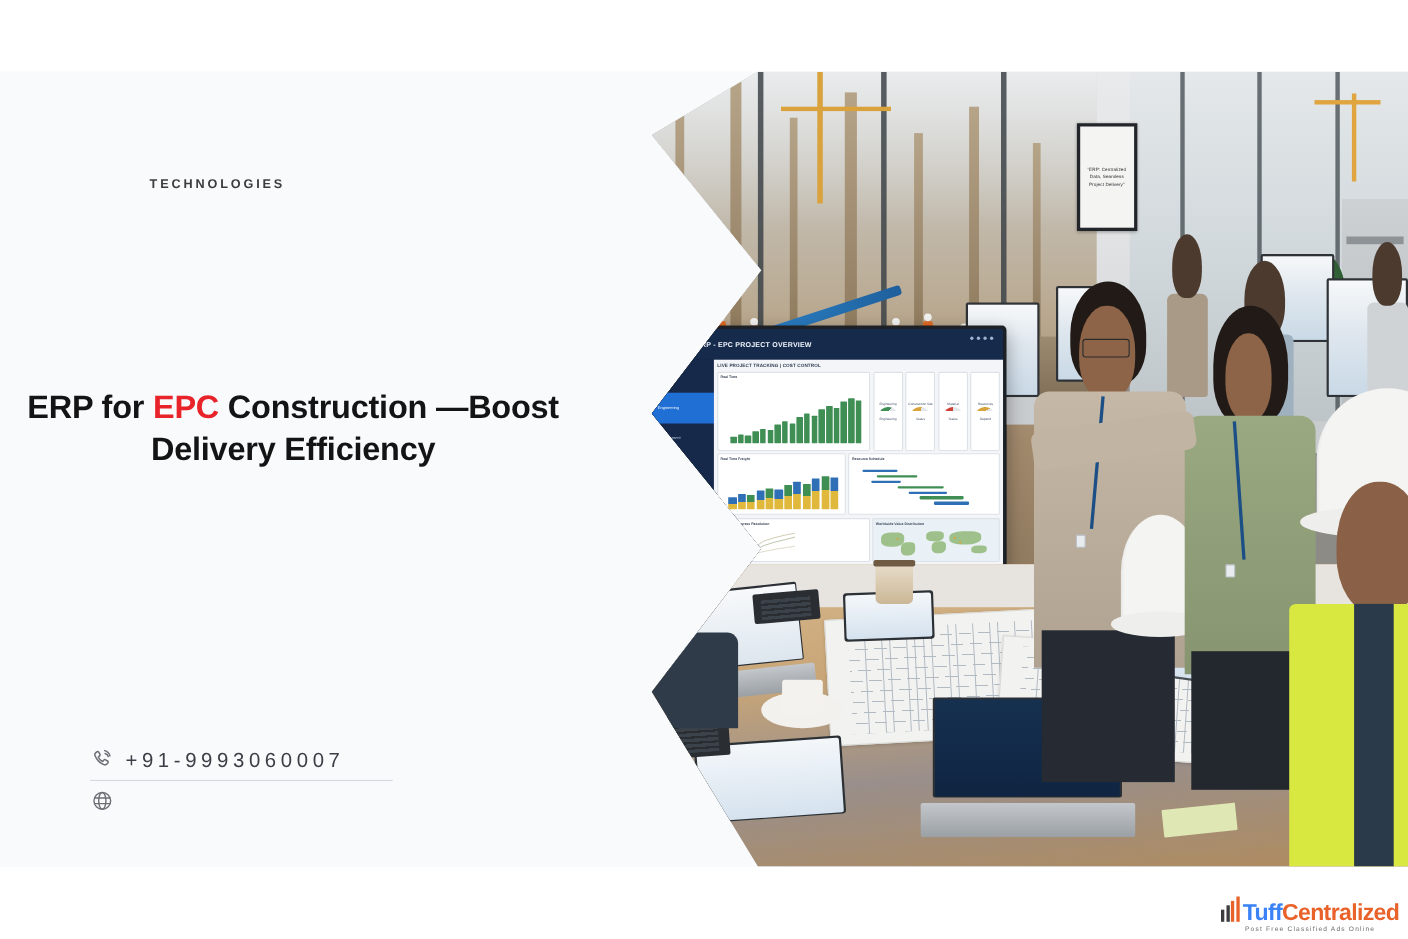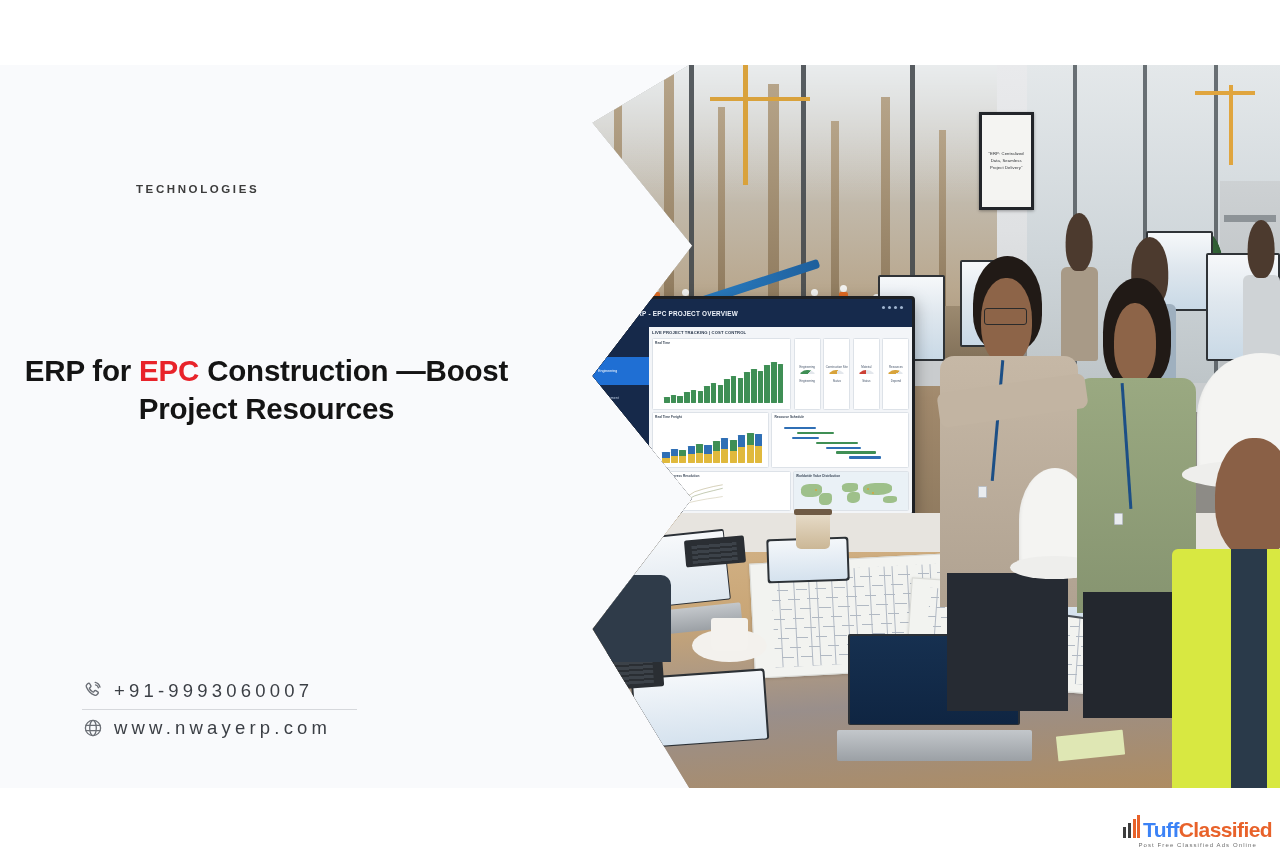--- a/index.html
+++ b/index.html
@@ -17,21 +17,21 @@
   
   .logo { position:absolute; left:82px; top:126px; width:260px; height:62px; }
   .logo-row { display:flex; align-items:flex-start; }
   .logo-n { width:52px; height:48px; position:relative; flex:0 0 auto; }
   .logo-n svg { display:block; }
   .logo-word {
     font-size:43px; font-weight:bold; letter-spacing:-1px; color:#231f20;
     line-height:44px; margin-left:-3px; font-family:"Liberation Sans", sans-serif;
   }
   .logo-sub {
-    position:absolute; left:54px; top:57px; font-size:11.5px; letter-spacing:2.6px;
+    position:absolute; left:54px; top:36px; font-size:11.5px; letter-spacing:2.6px;
     color:#3c3c3c; font-weight:bold; font-family:"Liberation Sans", sans-serif;
   }
 
   
   .headline {
     position:absolute; left:24px; top:352px; width:485px;
     text-align:center; font-size:29.5px; font-weight:bold; line-height:38px;
     color:#141414; letter-spacing:-0.2px;
   }
   .headline .accent { color:#e8232a; }
@@ -262,21 +262,21 @@
 <div class="canvas">
 
   <div class="panel"></div>
 
   <div class="logo">
     <div class="logo-sub">TECHNOLOGIES</div>
   </div>
 
   <div class="headline">
     <span>ERP for </span><span class="accent">EPC</span><span> Construction —Boost</span>
-    <span>Project Resources</span>
+    <span>Delivery Efficiency</span>
   </div>
 
   <div class="contact">
     <div class="contact-row">
       <span class="contact-ico">
         <svg width="22" height="22" viewBox="0 0 24 24" fill="none" stroke="currentColor" stroke-width="1.5">
           <path d="M6.5 3.8c.6-.5 1.5-.4 1.9.3l1.2 2c.3.6.2 1.3-.3 1.7l-.9.7c-.3.2-.4.6-.2.9.8 1.6 2.1 2.9 3.7 3.7.3.2.7.1.9-.2l.7-.9c.4-.5 1.1-.6 1.7-.3l2 1.2c.7.4.8 1.3.3 1.9l-1 1.1c-.7.8-1.9 1-2.9.6-2-.8-3.8-2-5.3-3.5-1.5-1.5-2.7-3.3-3.5-5.3-.4-1-.2-2.2.6-2.9z"></path>
           <path d="M14.8 5.4a4.4 4.4 0 0 1 3.1 3.1" stroke-linecap="round"></path>
           <path d="M14.4 2.6a7.2 7.2 0 0 1 5.2 5.2" stroke-linecap="round"></path>
         </svg>
@@ -285,21 +285,20 @@
     </div>
     <div class="contact-div"></div>
     <div class="contact-row">
       <span class="contact-ico">
         <svg width="22" height="22" viewBox="0 0 24 24" fill="none" stroke="currentColor" stroke-width="1.4">
           <circle cx="12" cy="12" r="8.3"></circle>
           <ellipse cx="12" cy="12" rx="3.6" ry="8.3"></ellipse>
           <path d="M3.9 9.2h16.2M3.9 14.8h16.2"></path>
         </svg>
       </span>
-      <span class="contact-txt">www.nwayerp.com</span>
     </div>
   </div>
 
   <div class="photo-wrap">
    <div class="photo">
     <div class="scene">
 
       <div class="wall-top"></div>
 
       <div class="window">
@@ -604,19 +603,19 @@
 
   <div class="watermark">
     <div class="wm-row">
       <span class="wm-bars">
         <i></i>
           <i></i>
           <i></i>
           <i></i>
       </span>
       <span class="wm-name">
-        <span class="t">Tuff</span><span class="c">Classified</span>
+        <span class="t">Tuff</span><span class="c">Centralized</span>
       </span>
     </div>
     <div class="wm-tag">Post Free Classified Ads Online</div>
   </div>
 
 </div>
 
 </body></html>

